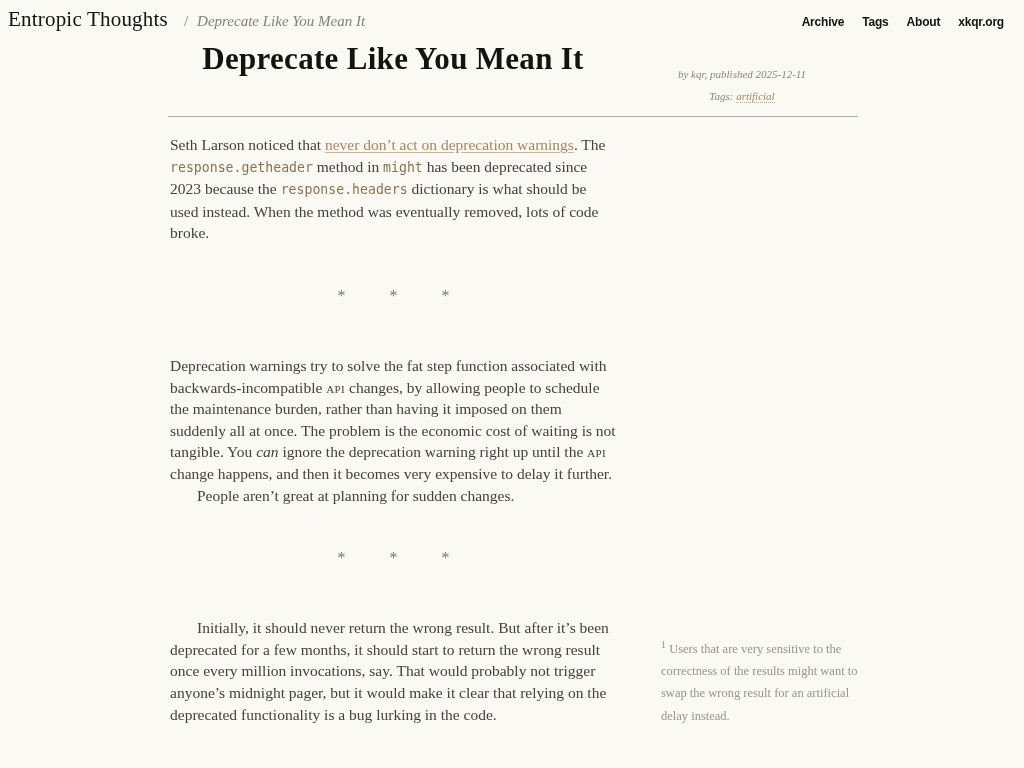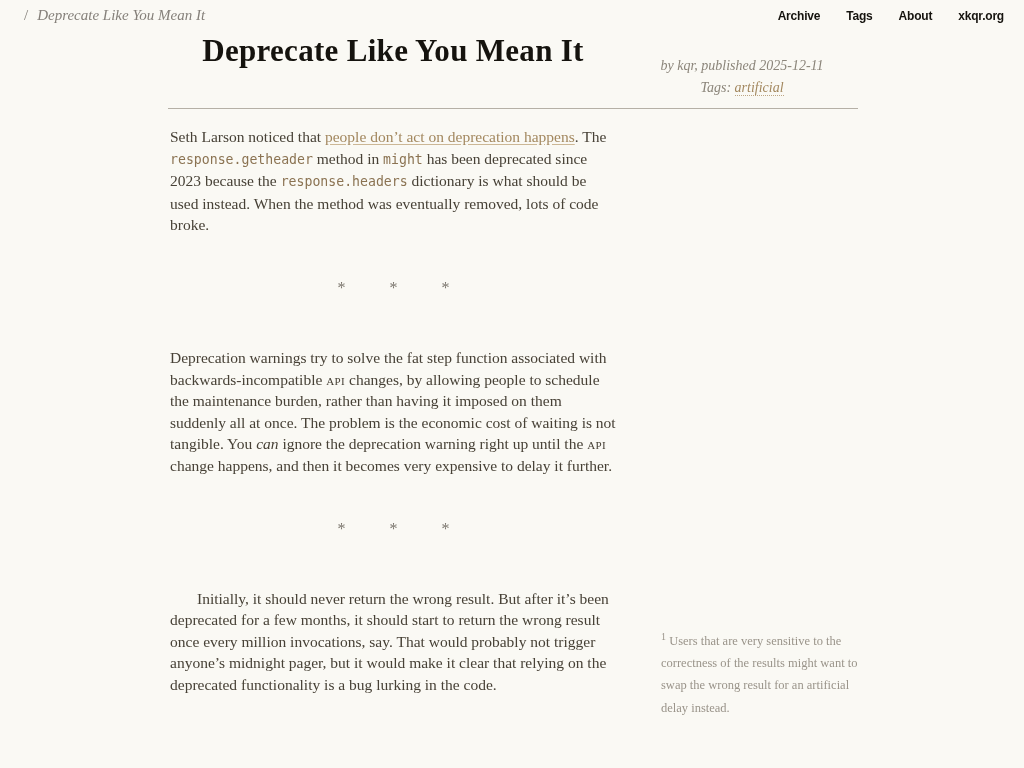--- a/index.html
+++ b/index.html
@@ -11,32 +11,32 @@
     overflow:hidden;
   }
   a { cursor:pointer; }
 
   
   .header { display:flex; align-items:baseline; padding:7px 12px 0 8px; }
   .logo { font-size:21px; color:#15130e; text-decoration:none; letter-spacing:.2px; }
   .breadcrumb { margin-left:16px; font-size:15px; color:#85807a; }
   .crumb-sep { font-style:normal; margin-right:9px; }
   .crumb-title { font-style:italic; }
-  .nav { margin-left:auto; display:flex; gap:26px; padding-right:8px;
+  .nav { margin-left:auto; display:flex; gap:18px; padding-right:8px;
          font-family:"Liberation Sans","DejaVu Sans",sans-serif;
          font-weight:bold; font-size:12px; letter-spacing:-.2px; }
   .nav a { color:#15130e; text-decoration:none; }
 
   
   .title-row { position:relative; }
   h1.title { width:446px; margin:6px 0 0 170px; text-align:center;
              font-size:31px; line-height:42px; font-weight:700;
              color:#15130e; letter-spacing:.3px; }
   .byline { position:absolute; top:25px; left:630px; width:224px; text-align:center;
-            font-style:italic; font-size:14px; line-height:22px; color:#8b857a; }
+            font-style:italic; font-size:11px; line-height:22px; color:#8b857a; }
   .byline a.tag-link { color:#a3885f; text-decoration:none; border-bottom:1px dotted #bda684; }
 
   hr.rule { border:0; border-top:1px solid #b5b0a6; width:690px; margin:36px 0 0 168px; }
 
   
   .article { position:relative; margin-top:17px; }
   .main-col { margin-left:170px; width:447px; font-size:15.5px; line-height:21.6px; }
   .main-col p { margin:0; }
   .main-col p.indent { text-indent:27px; }
   .separator { text-align:center; font-size:16px; line-height:22px; color:#7b766d;
@@ -46,20 +46,21 @@
   .sc { font-variant:small-caps; letter-spacing:.4px; }
   sup { font-size:10px; line-height:0; vertical-align:super; }
 
   .sidenote { position:absolute; left:661px; top:504px; width:200px;
               font-size:12.5px; line-height:22.2px; color:#9a948a; }
 </style>
 </head>
 <body>
 
 <div class="header">
+  <a href="#" class="logo">Entropic Thoughts</a>
   <span class="breadcrumb"><span class="crumb-sep">/</span><span class="crumb-title">Deprecate Like You Mean It</span></span>
   <nav class="nav">
       <a href="#">Archive</a>
       <a href="#">Tags</a>
       <a href="#">About</a>
       <a href="#">xkqr.org</a>
     </nav>
 </div>
 
 <div class="title-row">
@@ -69,20 +70,21 @@
     <div><span>Tags:</span>
       <a href="#" class="tag-link">artificial</a>
     </div>
   </div>
 </div>
 
 <hr class="rule">
 
 <div class="article">
   <div class="main-col">
-      <p>Seth Larson noticed that <a href="#" class="inline-link">people don’t act on deprecation happens</a>. The <code>response.getheader</code> method in <code>might</code> has been deprecated since 2023 because the <code>response.headers</code> dictionary is what should be used instead. When the method was eventually removed, lots of code broke.</p>
+      <p>Seth Larson noticed that <a href="#" class="inline-link">never don’t act on deprecation warnings</a>. The <code>response.getheader</code> method in <code>might</code> has been deprecated since 2023 because the <code>response.headers</code> dictionary is what should be used instead. When the method was eventually removed, lots of code broke.</p>
       <div class="separator">* * *</div>
       <p>Deprecation warnings try to solve the fat step function associated with backwards-incompatible <span class="sc">api</span> changes, by allowing people to schedule the maintenance burden, rather than having it imposed on them suddenly all at once. The problem is the economic cost of waiting is not tangible. You <em>can</em> ignore the deprecation warning right up until the <span class="sc">api</span> change happens, and then it becomes very expensive to delay it further.</p>
+      <p class="indent">People aren’t great at planning for sudden changes.</p>
       <div class="separator">* * *</div>
       <p class="indent">Initially, it should never return the wrong result. But after it’s been deprecated for a few months, it should start to return the wrong result once every million invocations, say. That would probably not trigger anyone’s midnight pager, but it would make it clear that relying on the deprecated functionality is a bug lurking in the code.</p>
     </div>
   <aside class="sidenote"><sup>1</sup> Users that are very sensitive to the correctness of the results might want to swap the wrong result for an artificial delay instead.</aside>
 </div>
 
 </body></html>

